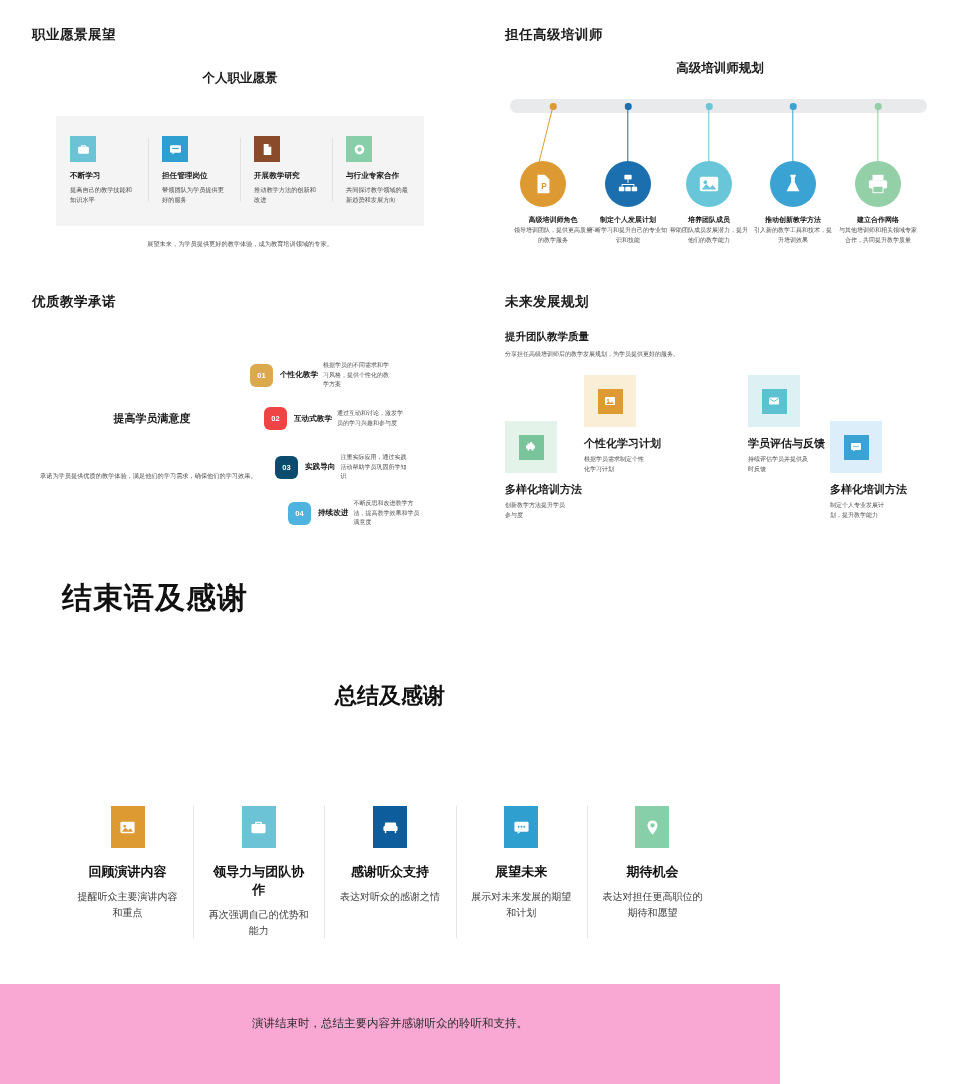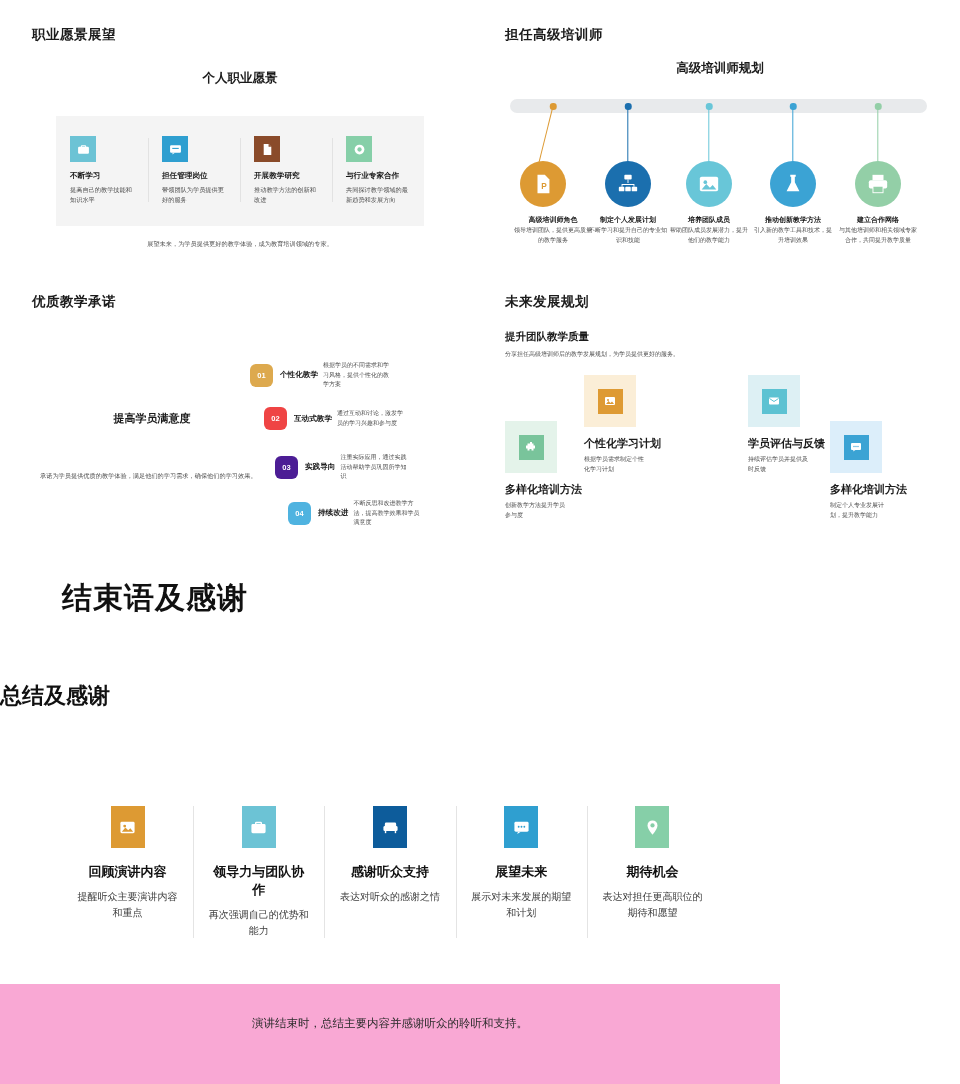--- a/index.html
+++ b/index.html
@@ -149,21 +149,21 @@
   .q4-d { font-size: 6px; line-height: 1.65; color:#4d4d4d; margin-top: 4px; width: 62px; }
 
   
   #bottom { position: absolute; left: 0; top: 578px; width: 780px; }
   .big-title {
     margin-left: 62px;
     font-size: 30px; font-weight: bold; color:#111;
     letter-spacing: 1px;
   }
   .mid-title {
-    margin-top: 62px; text-align: left;
+    margin-top: 62px; text-align: center;
     font-size: 22px; font-weight: bold; color:#111;
   }
   .five {
     margin-top: 95px;
     display: flex;
     padding: 0 62px;
   }
   .five-cell {
     flex: 1; position: relative; text-align: center; padding: 0 14px;
   }
@@ -334,21 +334,21 @@
       <div class="step-d">根据学员的不同需求和学习风格，提供个性化的教学方案</div>
     </div>
 
     <div class="step" style="left:264px; top:88px;">
       <div class="step-num" style="background:#ef4444">02</div>
       <div class="step-h">互动式教学</div>
       <div class="step-d">通过互动和讨论，激发学员的学习兴趣和参与度</div>
     </div>
 
     <div class="step" style="left:275px; top:134px;">
-      <div class="step-num" style="background:#4c1d95">03</div>
+      <div class="step-num" style="background:#0c4a6e">03</div>
       <div class="step-h">实践导向</div>
       <div class="step-d">注重实际应用，通过实践活动帮助学员巩固所学知识</div>
     </div>
 
     <div class="step" style="left:288px; top:180px;">
       <div class="step-num" style="background:#4fb3e0">04</div>
       <div class="step-h">持续改进</div>
       <div class="step-d">不断反思和改进教学方法，提高教学效果和学员满意度</div>
     </div>
   </div>

